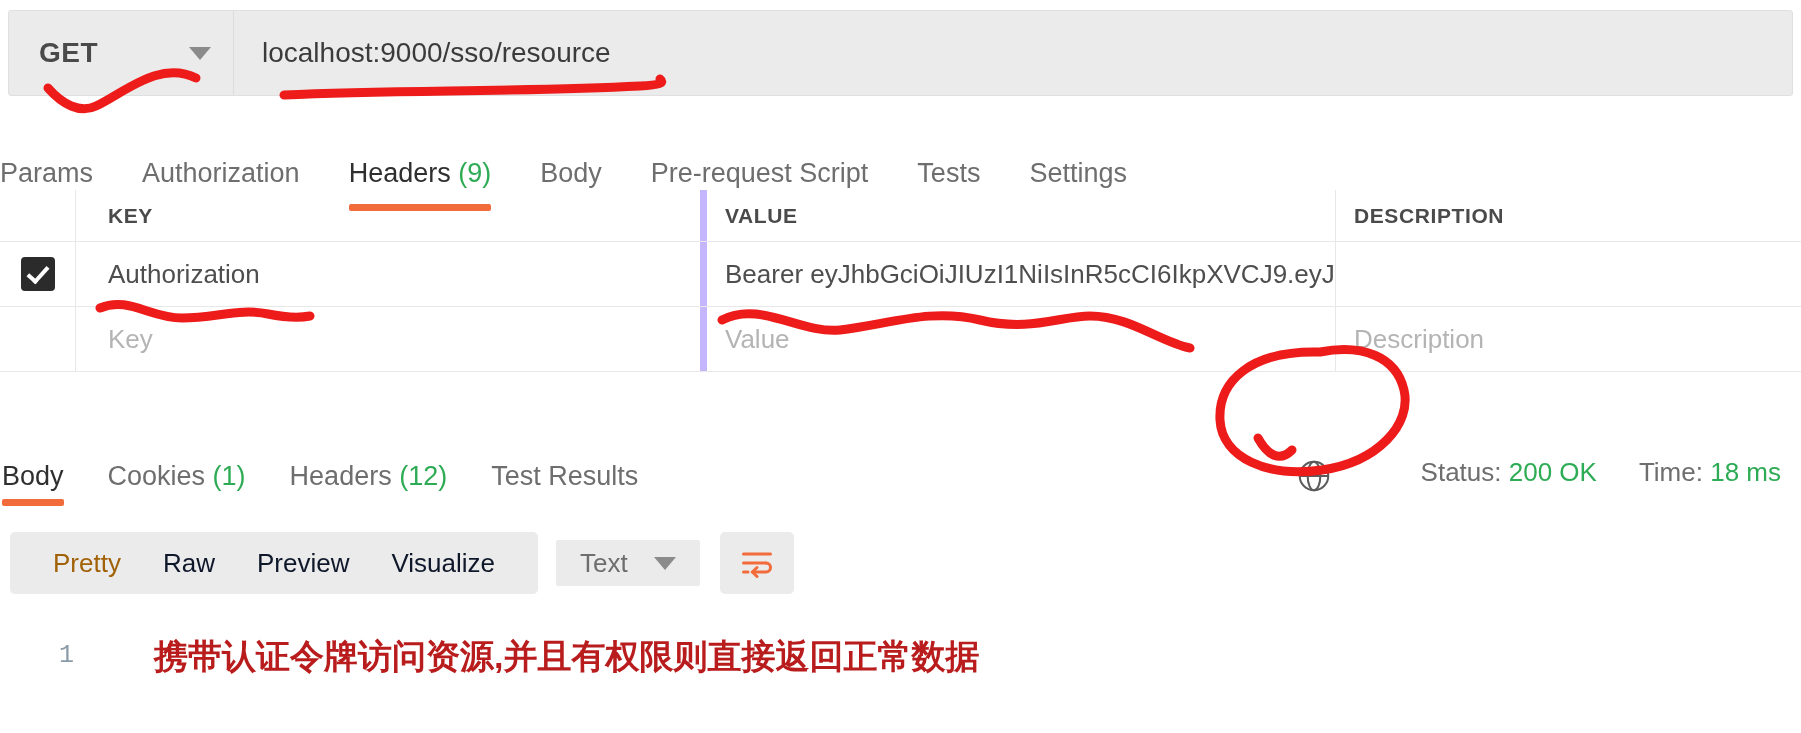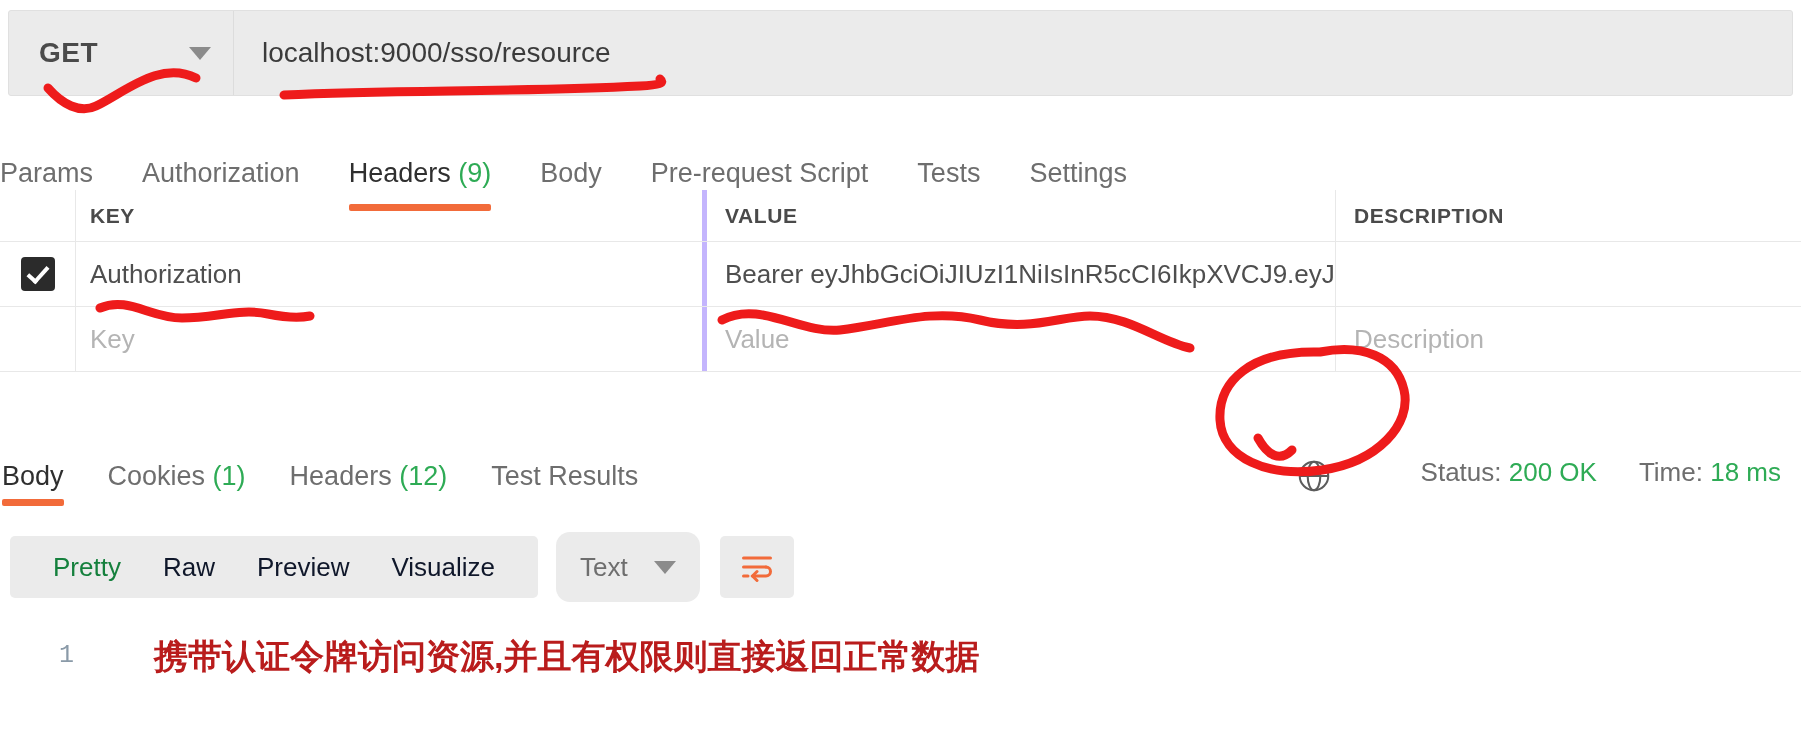--- a/index.html
+++ b/index.html
@@ -115,25 +115,25 @@
   .cell-check {
     width: 75px;
     flex: 0 0 75px;
     display: flex;
     align-items: center;
     justify-content: center;
   }
   .cell-key {
     flex: 0 0 632px;
     width: 632px;
-    border-right: 5px solid #c4b5fd;
+    border-right: 7px solid #c4b5fd;
     border-left: 1px solid #e8e8e8;
     display: flex;
     align-items: center;
-    padding-left: 14px;
+    padding-left: 32px;
     box-sizing: border-box;
   }
   .cell-value {
     flex: 0 0 629px;
     width: 629px;
     border-right: 1px solid #e8e8e8;
     display: flex;
     align-items: center;
     padding-left: 18px;
     box-sizing: border-box;
@@ -249,25 +249,25 @@
     padding: 0 22px;
     box-sizing: border-box;
   }
   .fmt-opt {
     font-size: 26px;
     color: #0f172a;
     padding: 0 21px;
     cursor: pointer;
     white-space: nowrap;
   }
-  .fmt-opt.active { color: #15803d; }
+  .fmt-opt.active { color: #a16207; }
   .fmt-select {
     background: #ebebeb;
-    border-radius: 14px;
-    height: 70px;
+    border-radius: 2px;
+    height: 46px;
     display: flex;
     align-items: center;
     padding: 0 24px;
     margin-left: 18px;
     box-sizing: border-box;
     cursor: pointer;
   }
   .fmt-select .lbl {
     font-size: 26px;
     color: #6e6e6e;

